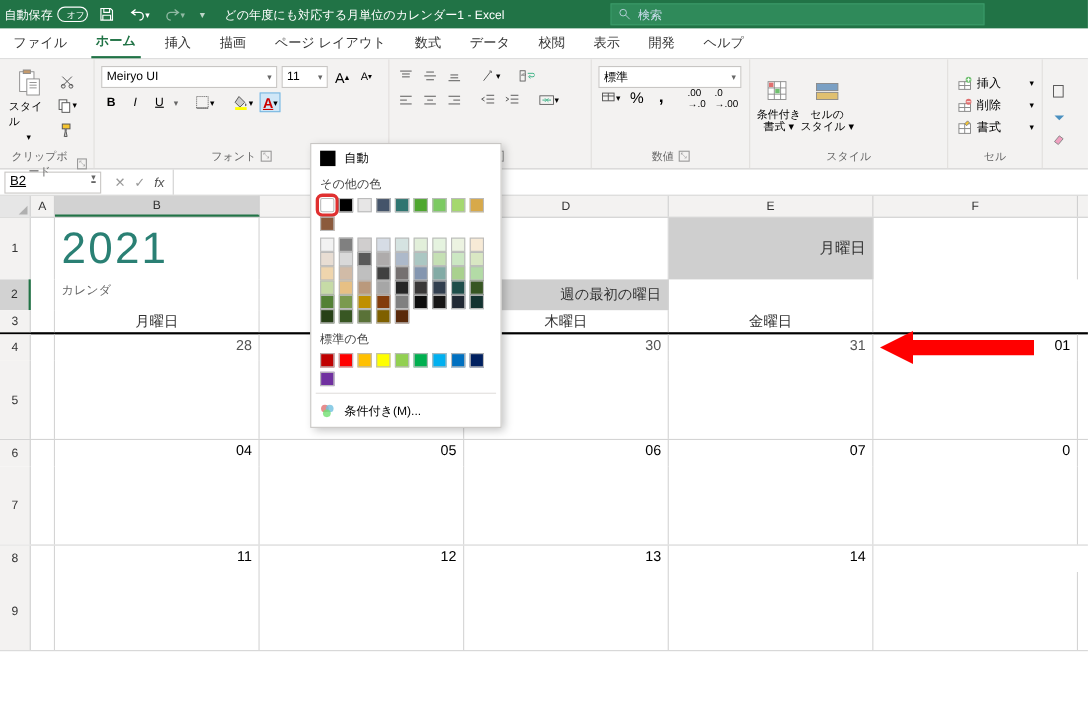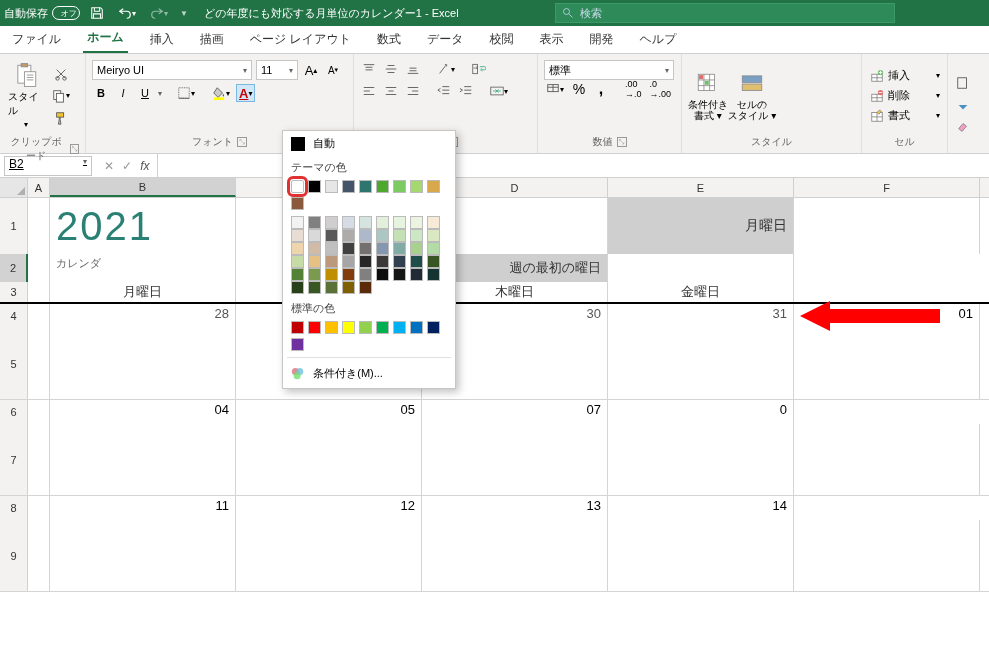--- a/index.html
+++ b/index.html
@@ -498,20 +498,21 @@
         <div class="cell cC"></div>
         <div class="cell cD"></div>
         <div class="cell cE"></div>
         <div class="cell cF"></div>
     </div>
     <div class="row daterow noborder">
       <div class="rh">6</div>
       <div class="cell cA"></div>
       <div class="cell cB cur">04</div>
       <div class="cell cC cur">05</div>
+      <div class="cell cD cur">06</div>
       <div class="cell cE cur">07</div>
       <div class="cell cF cur">0</div>
     </div>
     <div class="row blankrow">
       <div class="rh">7</div>
       <div class="cell cA"></div>
         <div class="cell cB"></div>
         <div class="cell cC"></div>
         <div class="cell cD"></div>
         <div class="cell cE"></div>
@@ -541,21 +542,21 @@
   <svg viewBox="0 0 140 40">
       <polygon points="0,20 30,5 30,13 140,13 140,27 30,27 30,35" fill="#ff0000"></polygon>
     </svg>
 </div>
 
 <div class="color-dd">
   <div class="dd-row">
     <span class="auto-sw"></span>
     <span>自動</span>
   </div>
-  <div class="dd-label">テーマの色</div>
+  <div class="dd-label">その他の色</div>
   <div class="swatches" id="theme-row1">
       <div class="sw sel-sw" style="background: rgb(255, 255, 255); border: 1px solid rgb(187, 187, 187);"></div>
       <div class="sw" style="background: rgb(0, 0, 0); border: 1px solid rgb(187, 187, 187);"></div>
       <div class="sw" style="background: rgb(231, 230, 230); border: 1px solid rgb(187, 187, 187);"></div>
       <div class="sw" style="background: rgb(68, 84, 106); border: 1px solid rgb(187, 187, 187);"></div>
       <div class="sw" style="background: rgb(46, 117, 112); border: 1px solid rgb(187, 187, 187);"></div>
       <div class="sw" style="background: rgb(78, 167, 46); border: 1px solid rgb(187, 187, 187);"></div>
       <div class="sw" style="background: rgb(124, 202, 98); border: 1px solid rgb(187, 187, 187);"></div>
       <div class="sw" style="background: rgb(165, 216, 110); border: 1px solid rgb(187, 187, 187);"></div>
       <div class="sw" style="background: rgb(215, 169, 74); border: 1px solid rgb(187, 187, 187);"></div>

